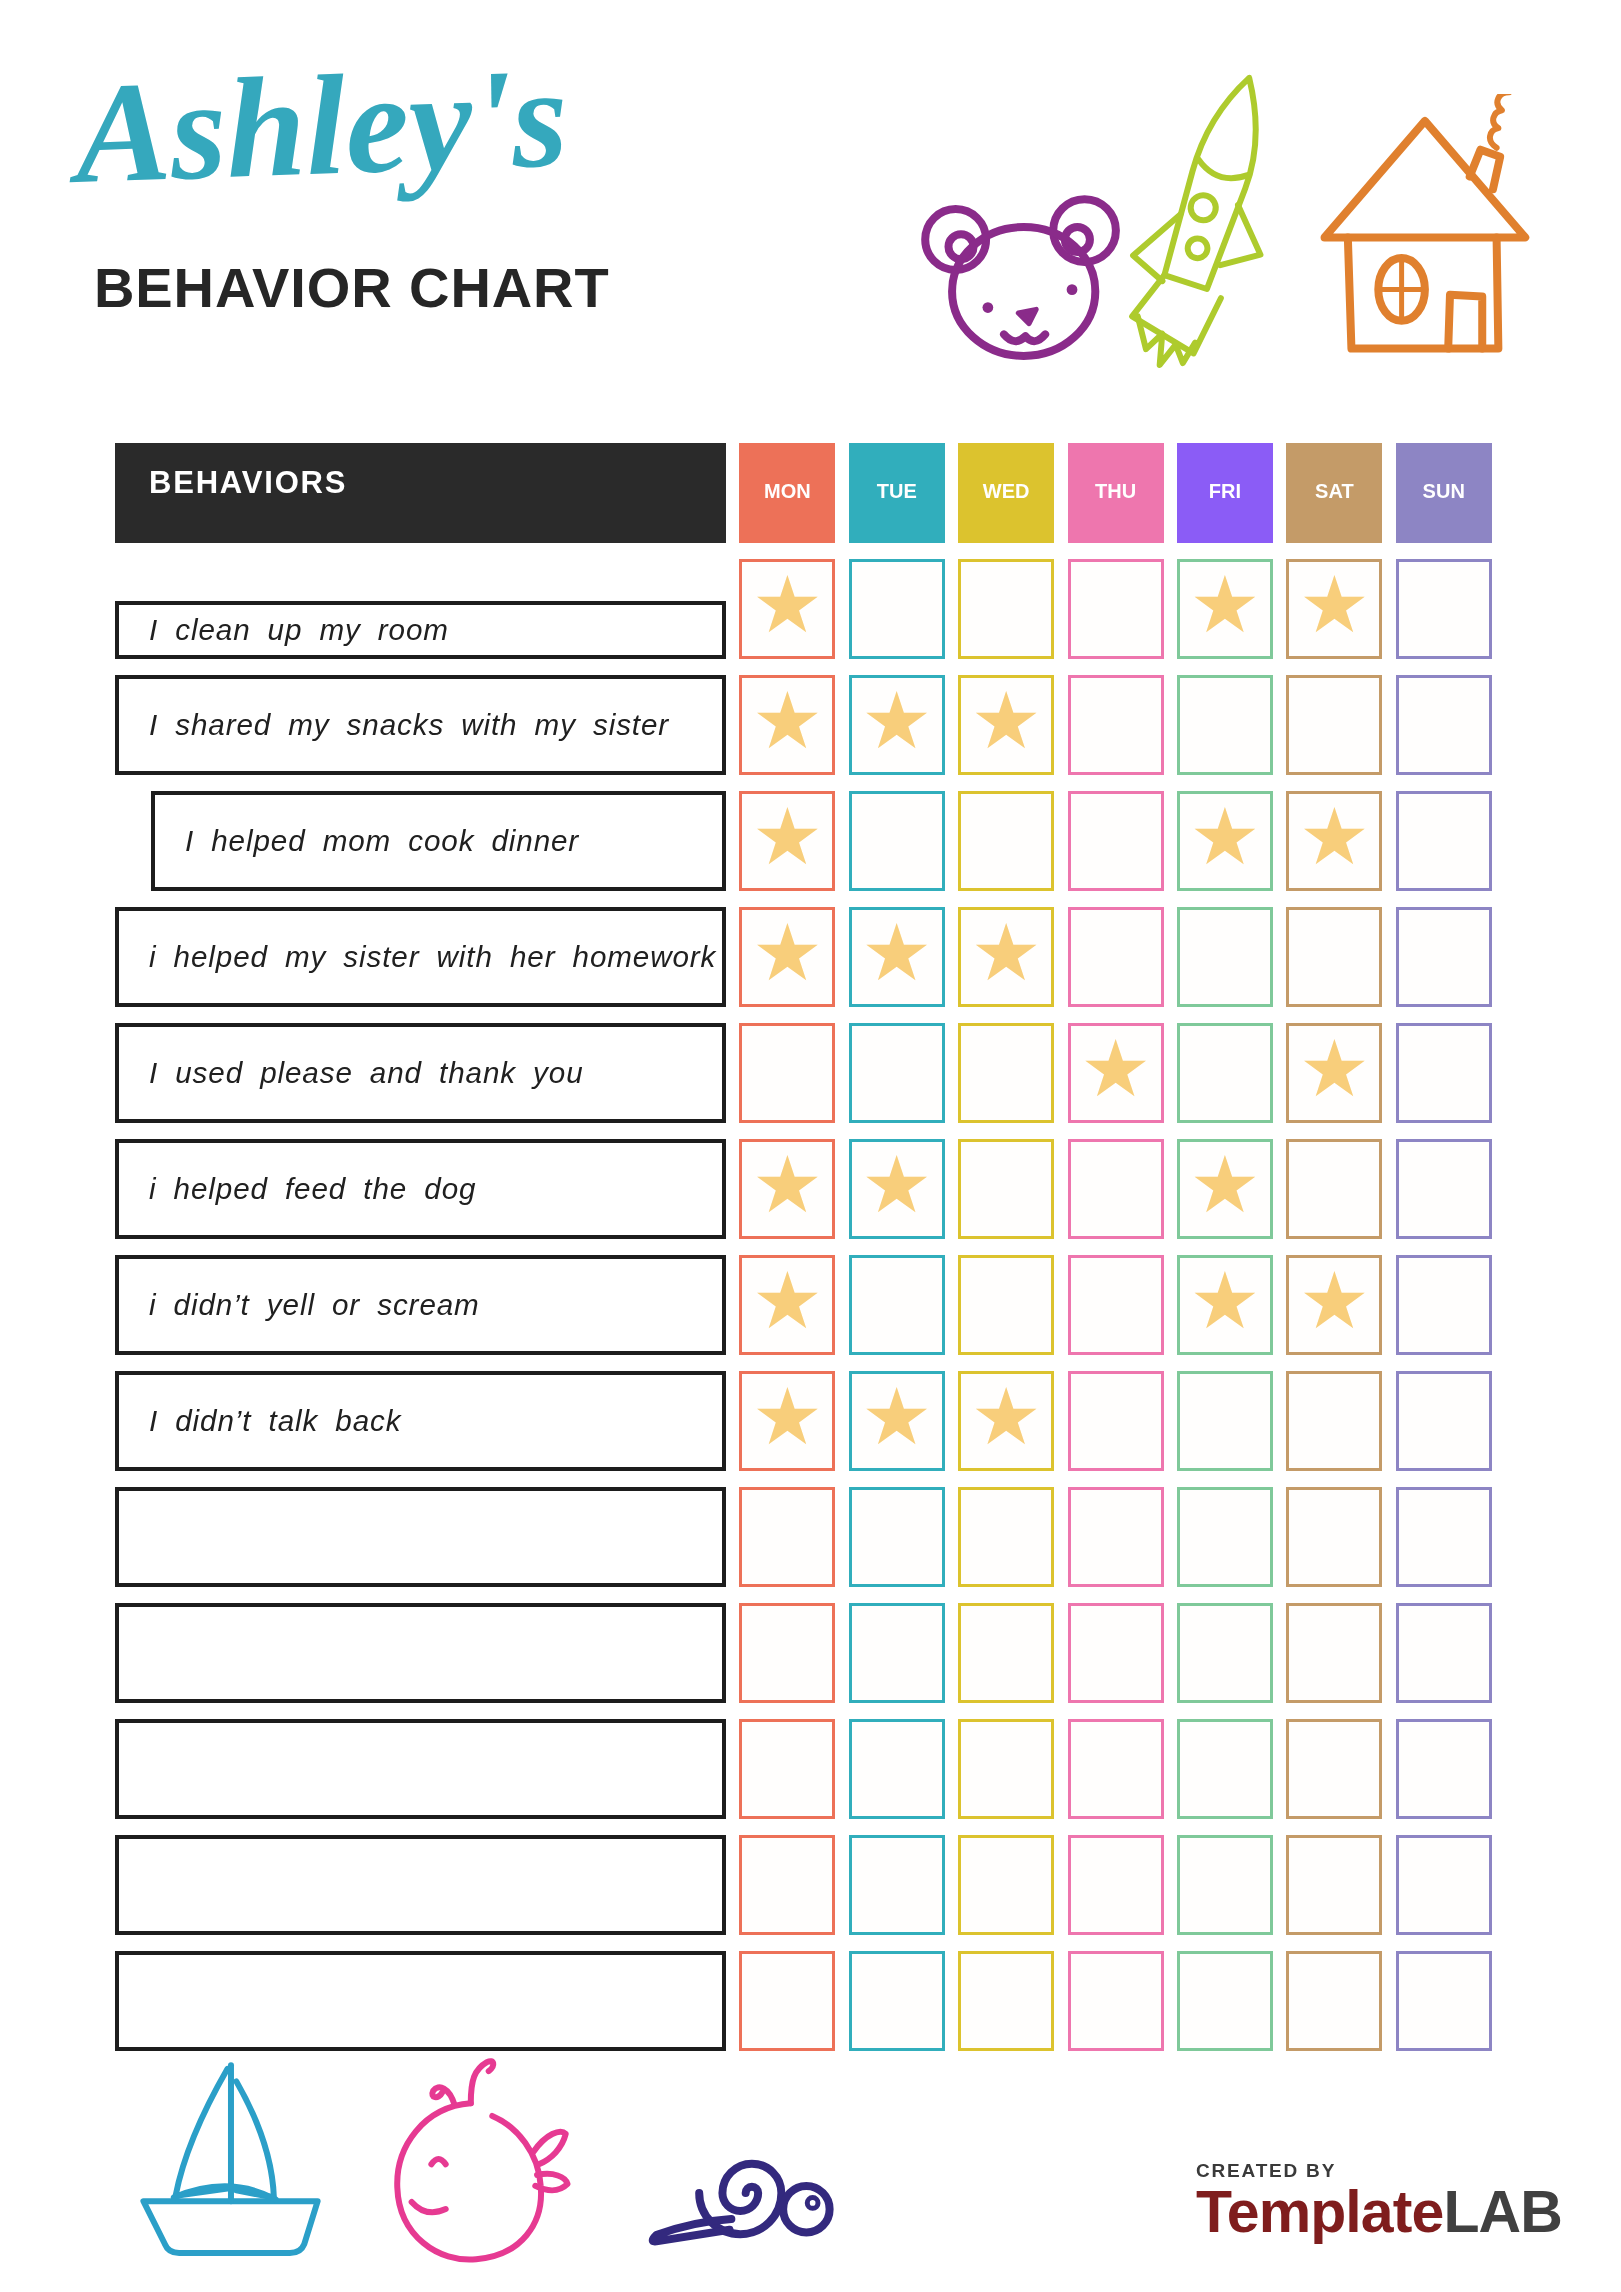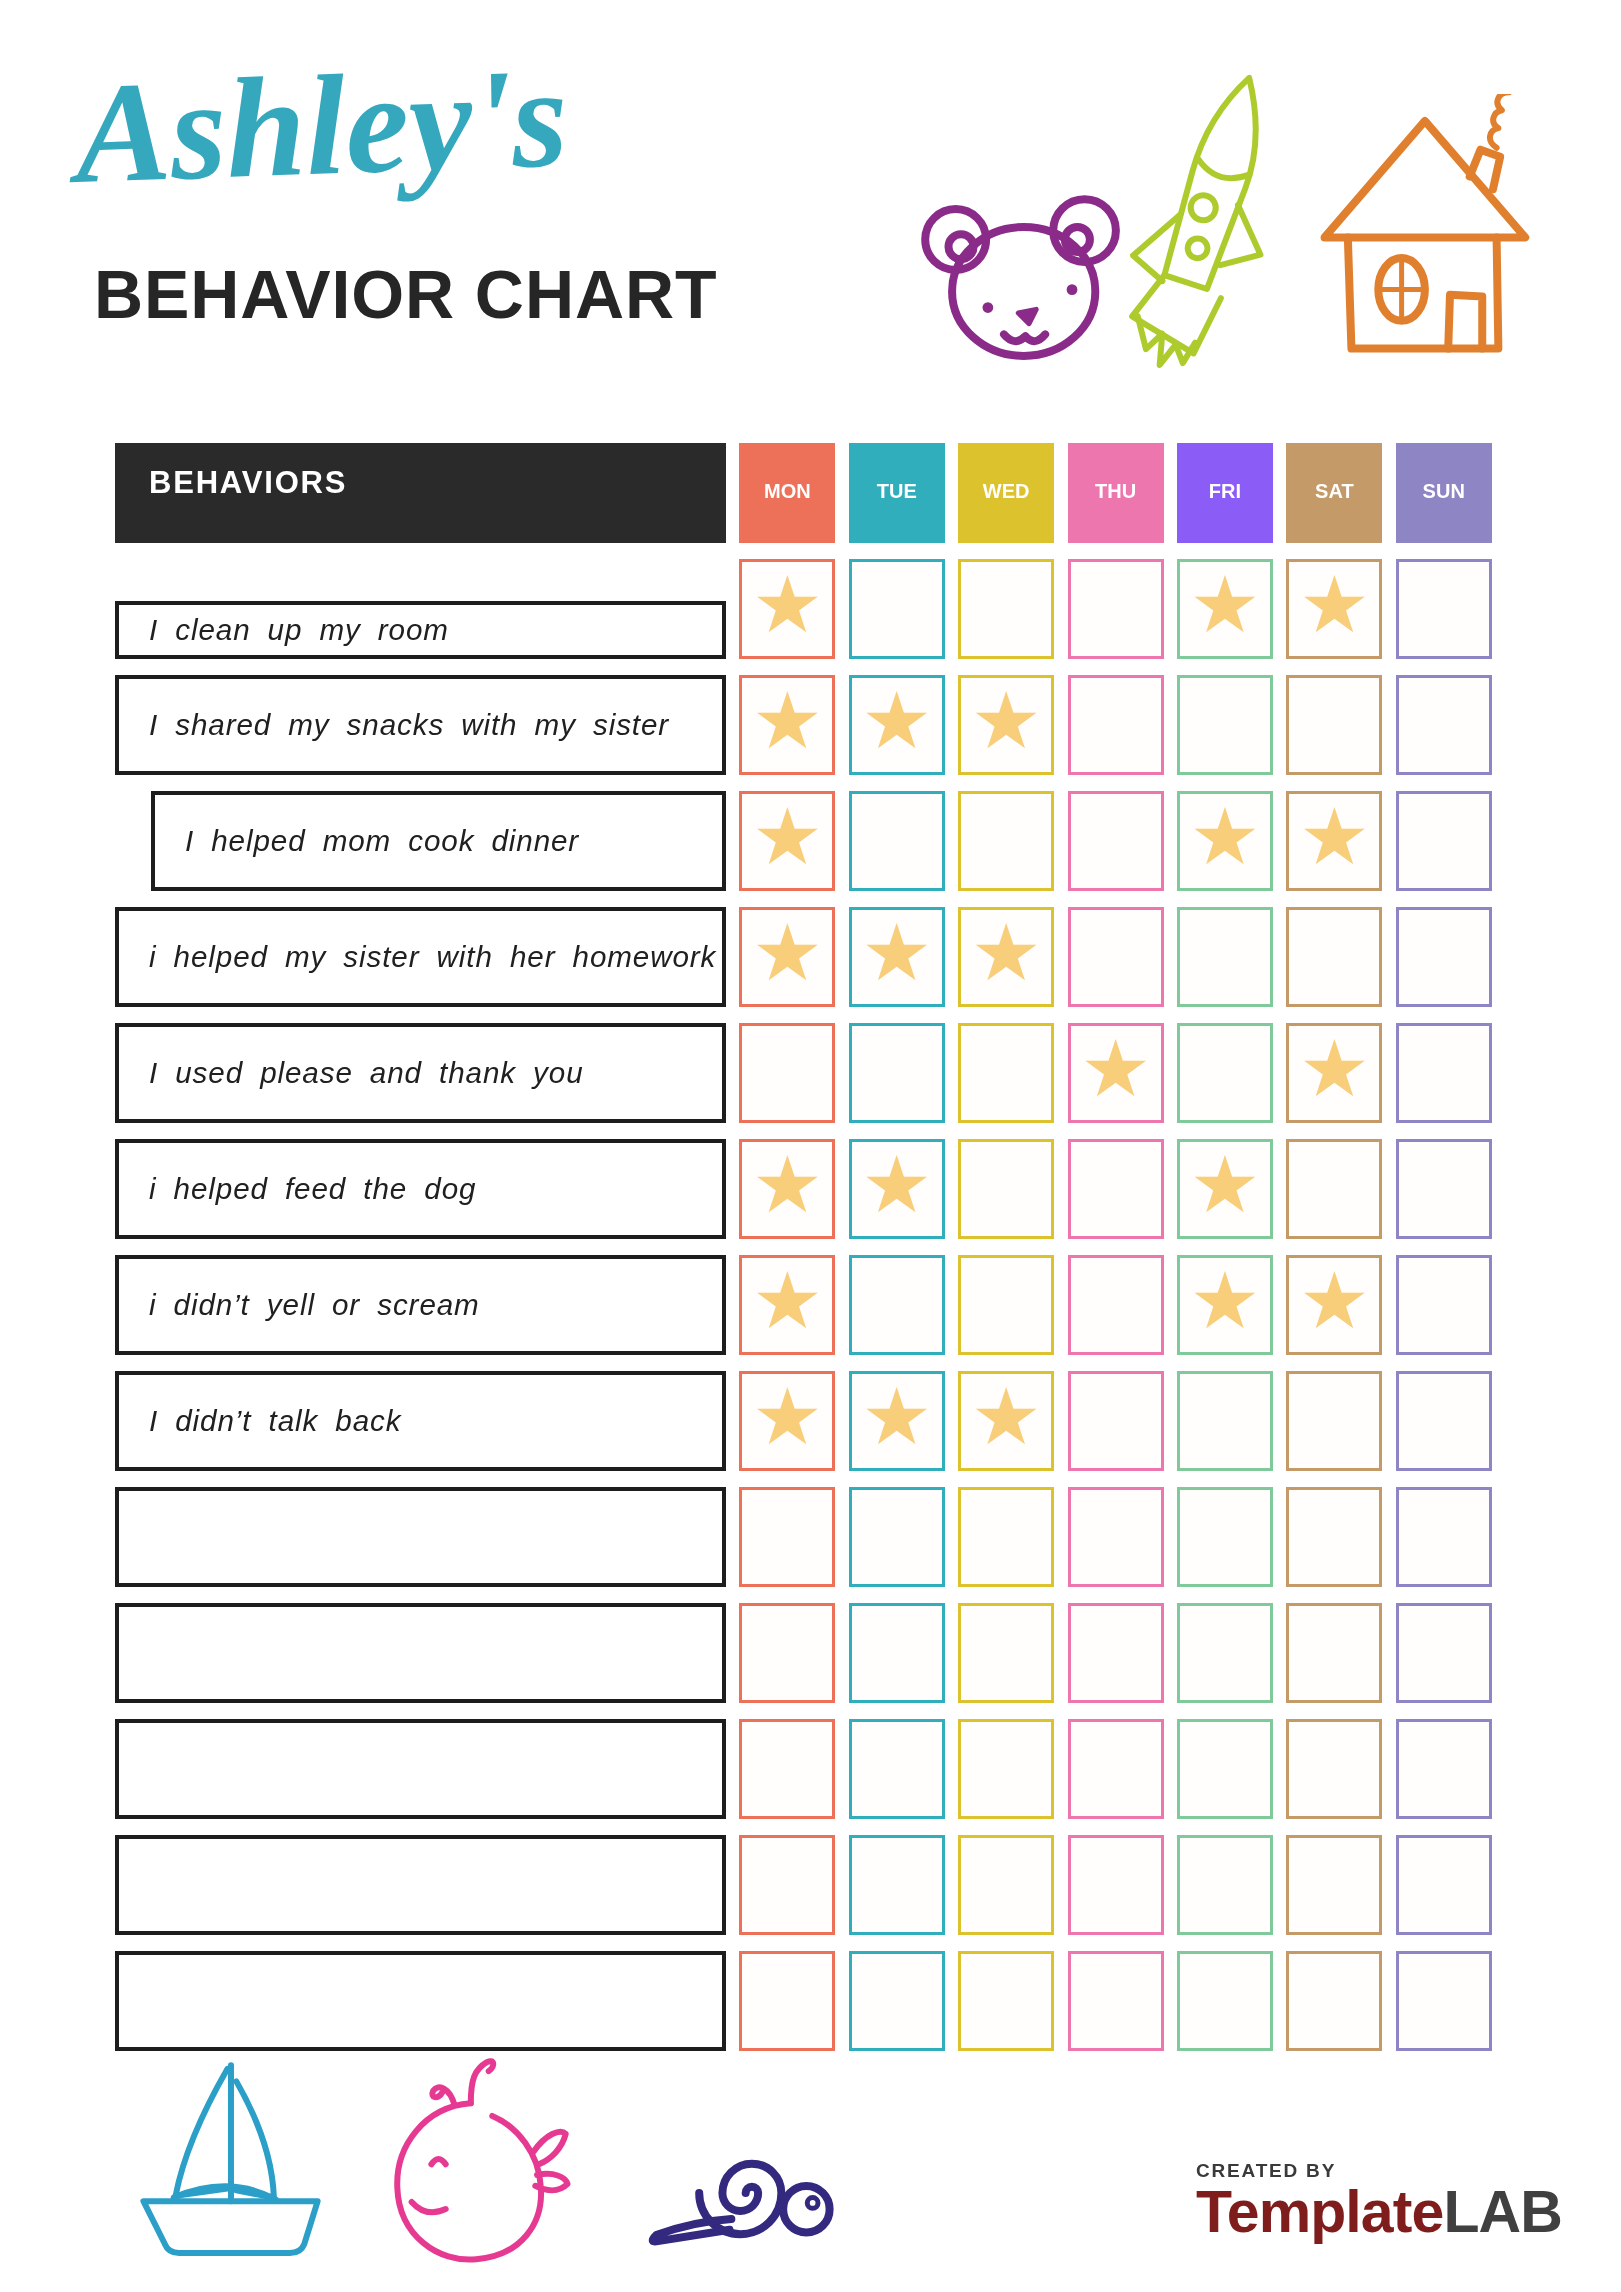--- a/index.html
+++ b/index.html
@@ -19,21 +19,21 @@
     font-style: italic;
     font-weight: 700;
     font-size: 143px;
     line-height: 1.5;
     transform: rotate(-2deg);
     transform-origin: left bottom;
     white-space: nowrap;
   }
   .title-main {
     left: 94px; top: 255px;
-    font-size: 68px;
+    font-size: 56px;
     font-weight: 700;
     letter-spacing: 0.9px;
     color: #262626;
     white-space: nowrap;
   }
   .doodle svg { display: block; width: 100%; height: 100%; }
   .doodle path, .doodle circle, .doodle ellipse, .doodle line, .doodle polyline {
     vector-effect: non-scaling-stroke;
   }
 

